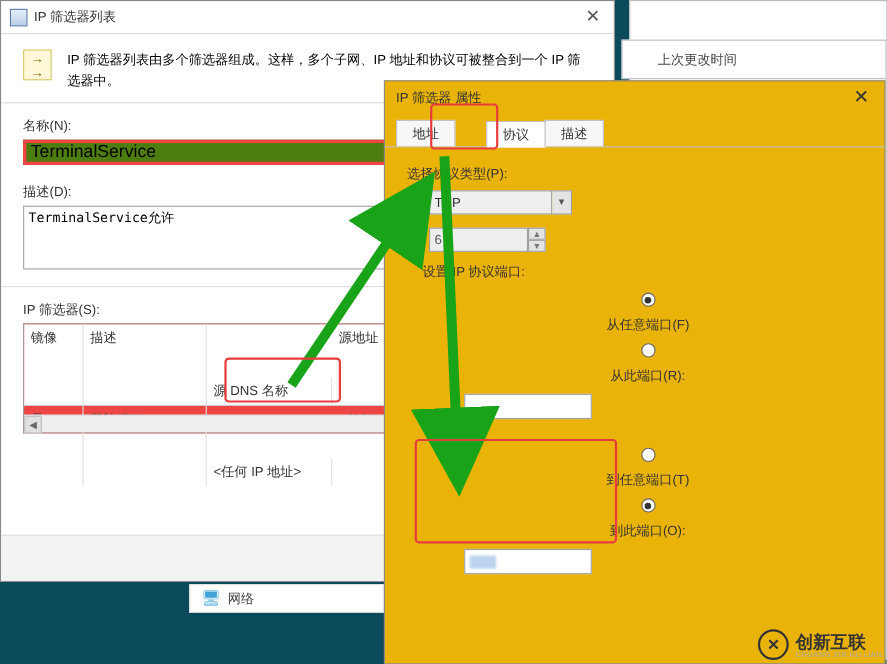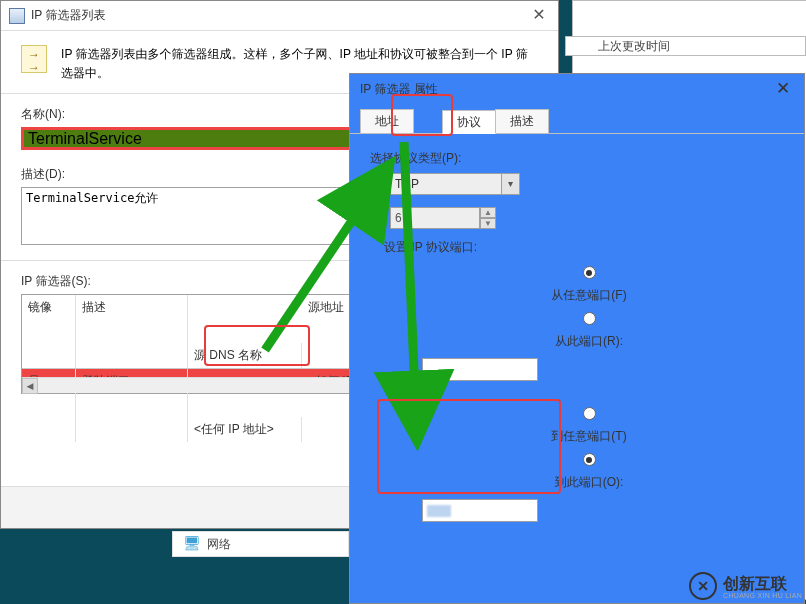--- a/index.html
+++ b/index.html
@@ -18,21 +18,21 @@
   .bg-right-strip {
     position: absolute;
     left: 572px; top: 0px;
     width: 240px; height: 600px;
     background: #fff;
     border: 1px solid #bbb;
   }
   .bg-right-header {
     position: absolute;
     left: 565px; top: 36px;
-    width: 241px; height: 20px;
+    width: 241px; height: 36px;
     background: #fff;
     border: 1px solid #bbb;
     display: flex; align-items: center;
     padding-left: 32px;
     font-size: 12px;
     color: #444;
     overflow: hidden;
     white-space: nowrap;
   }
 
@@ -147,21 +147,21 @@
     font-size: 12px; color: #333;
     text-align: center; line-height: 21px;
     padding: 0 8px;
   }
 
   
   .dlg2 {
     position: absolute;
     left: 349px; top: 73px;
     width: 456px; height: 531px;
-    background: #3b82f6;
+    background: #eab308;
     border: 1px solid #888;
   }
   .dlg2 .titlebar2 {
     height: 30px;
     display: flex; align-items: center;
     padding: 0 10px;
     position: relative;
   }
   .dlg2 .close-x2 {
     position: absolute; right: 8px; top: 4px;

